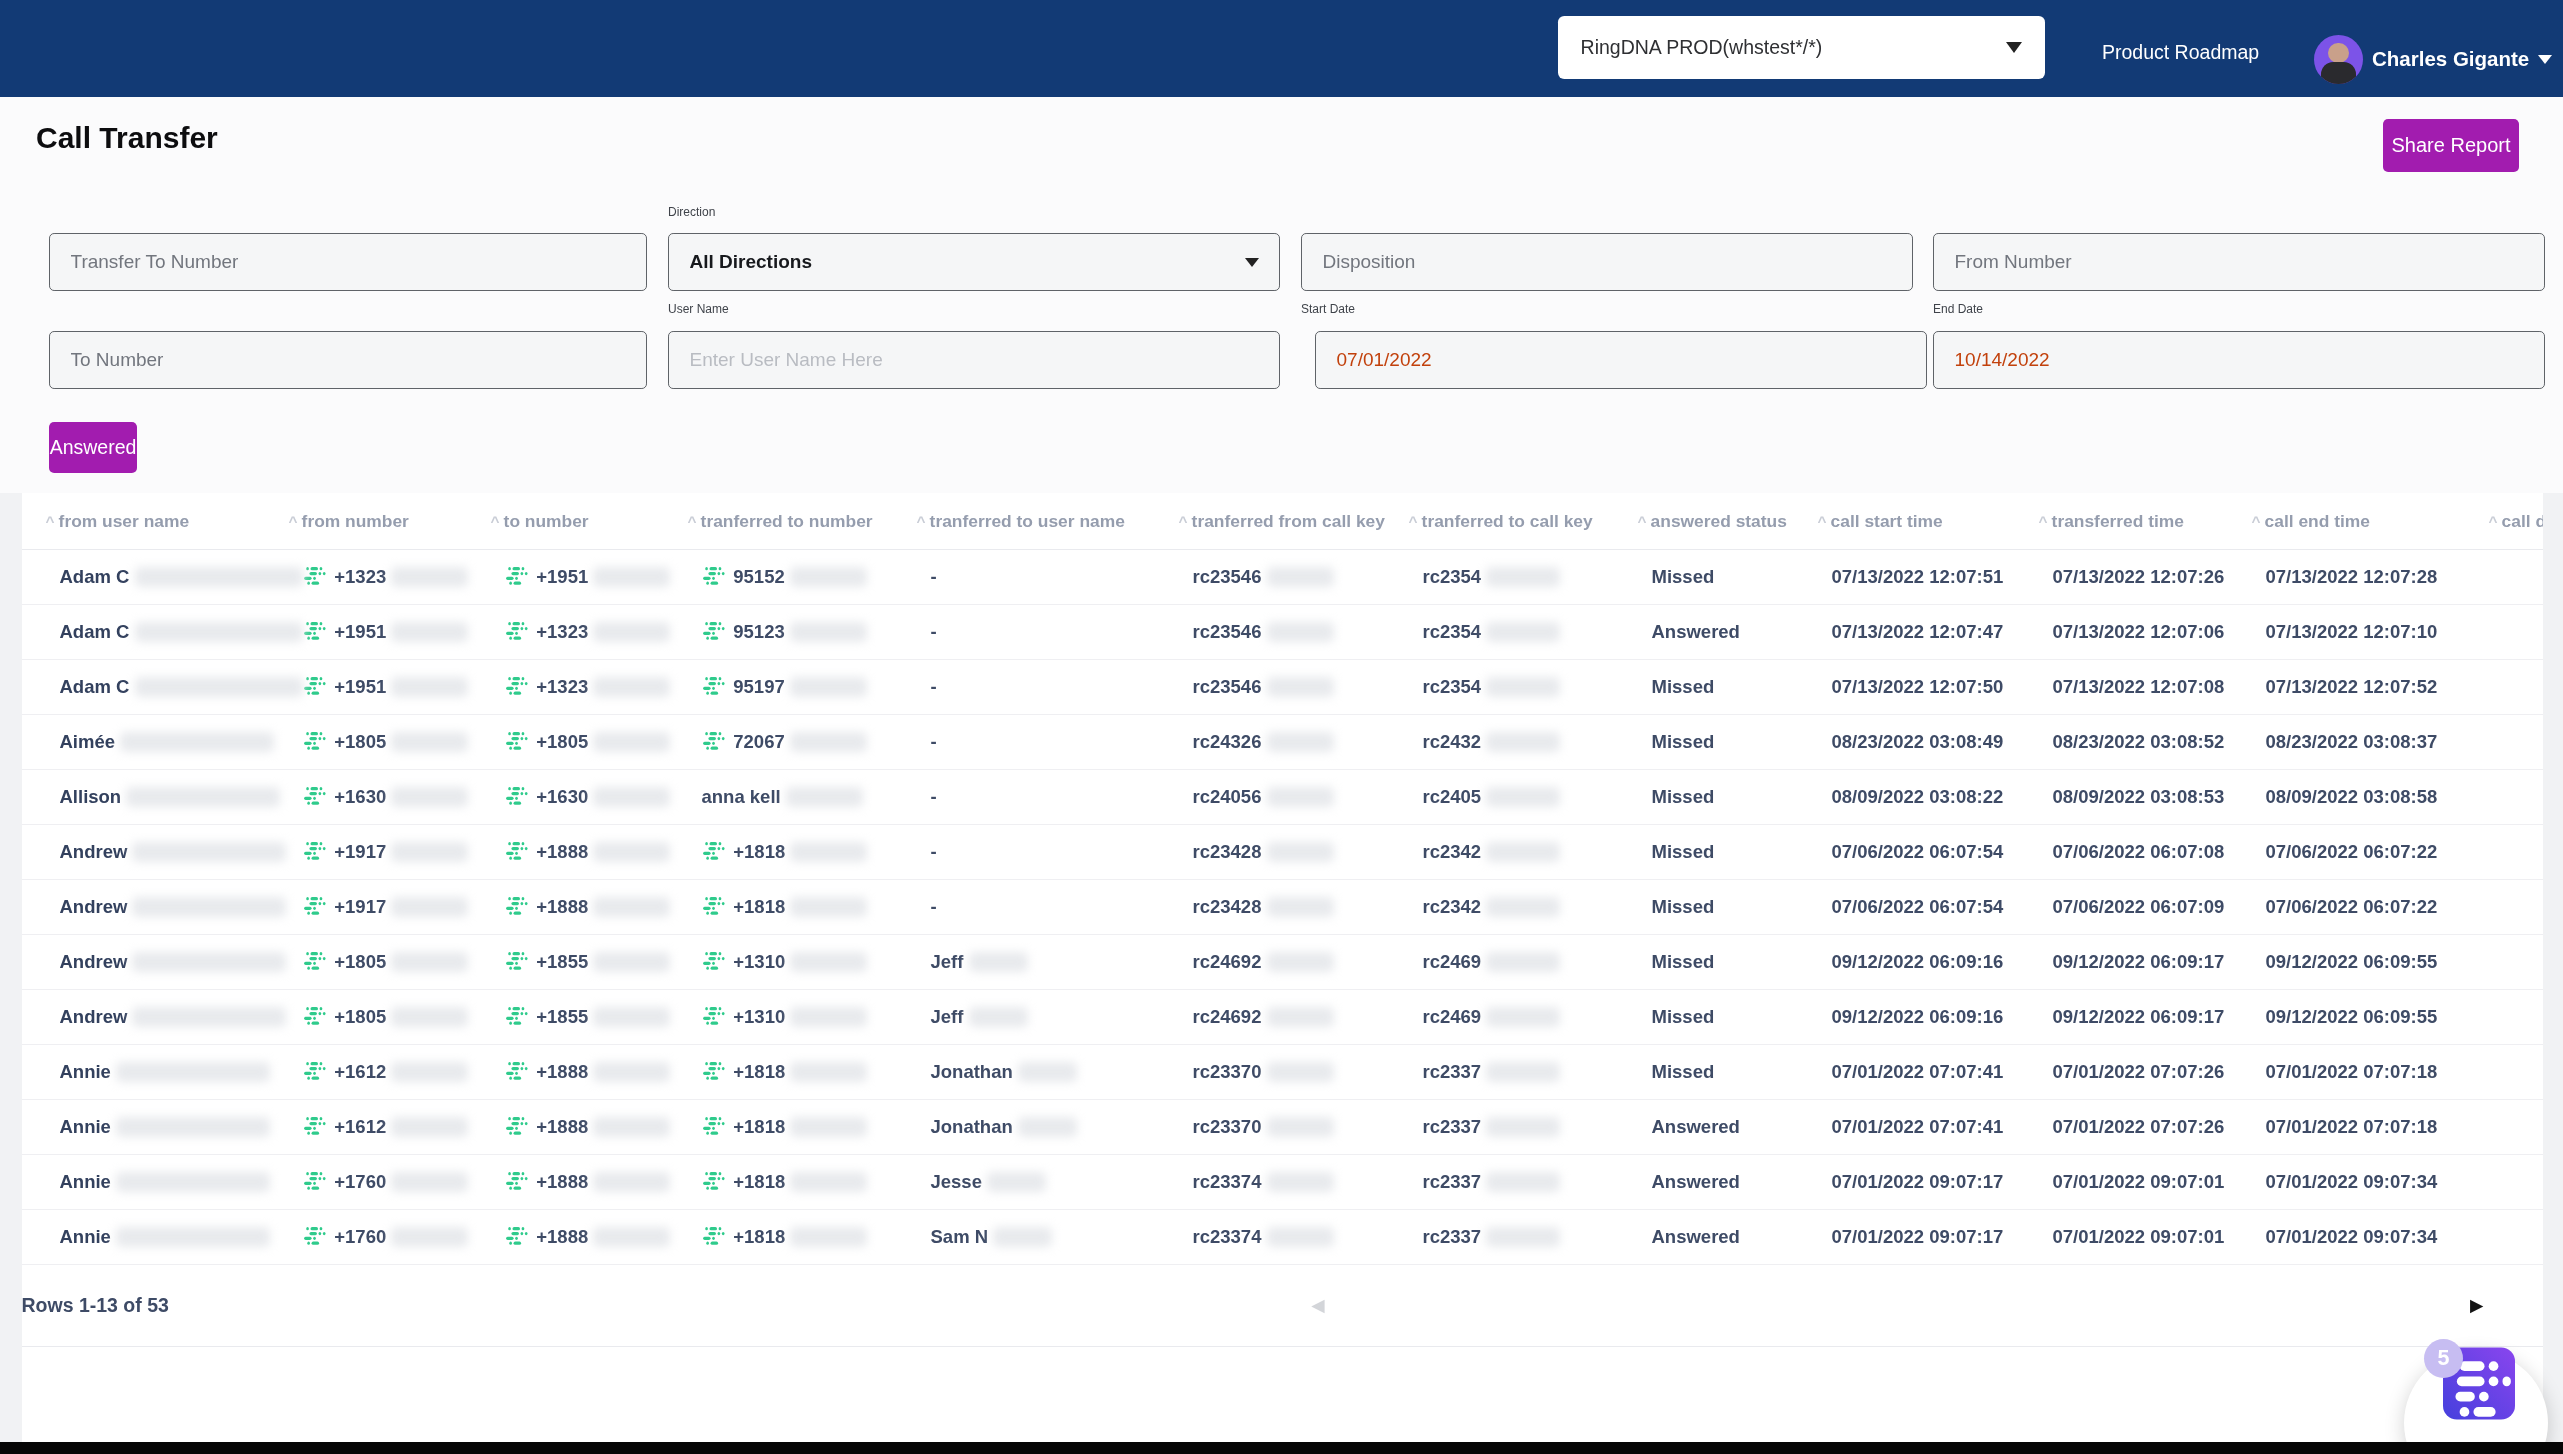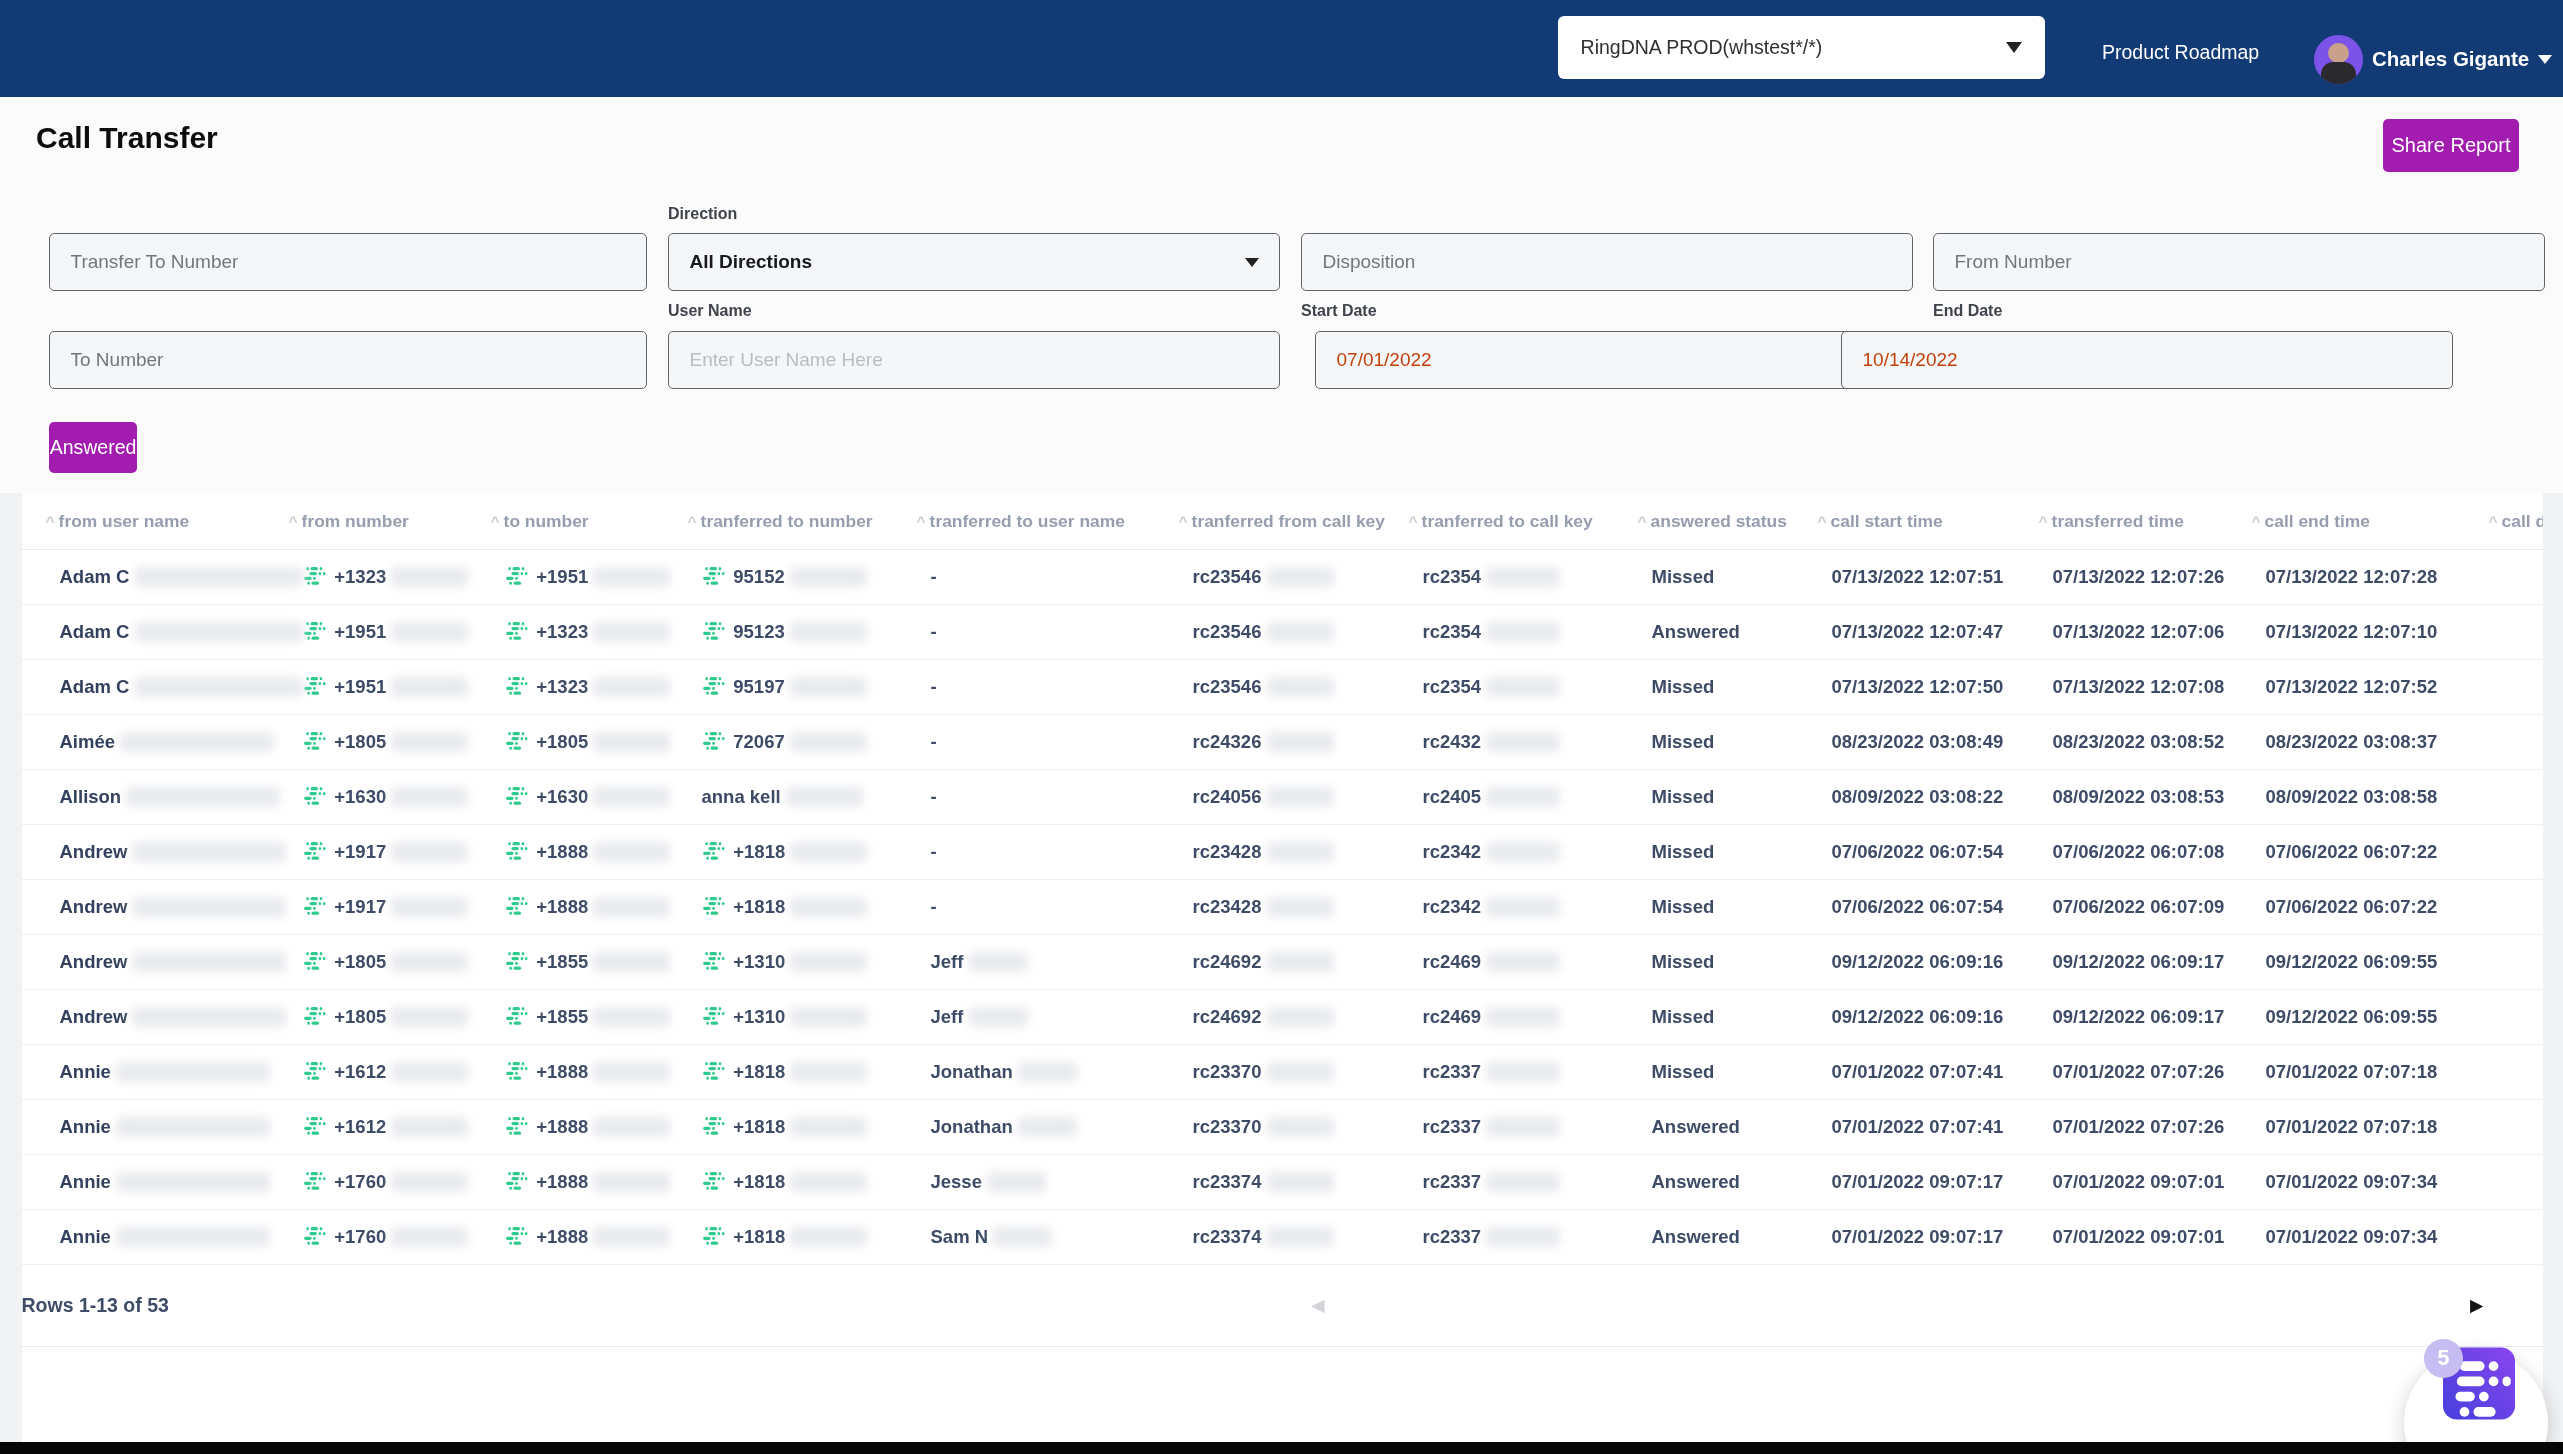--- a/index.html
+++ b/index.html
@@ -24,21 +24,21 @@
   .caret-down.white { border-top-color:#ffffff; border-left-width:7.7px; border-right-width:7.7px; border-top-width:9.7px; }
 
   
   .band { position:absolute; left:0; top:97px; width:2569px; height:396px; background:#fbfbfc; }
   .page-title { position:absolute; left:36px; top:121px; font-size:30px; font-weight:700; color:#0d0d0f; }
   .btn { background:#a21caf; color:#fff; border:none; border-radius:5.1px; cursor:pointer;
     font-family:"Liberation Sans", sans-serif; }
   .share-btn { position:absolute; left:2383px; top:119px; width:136px; height:53px; font-size:20px; }
   .refresh-btn { position:absolute; left:49px; top:422px; width:88px; height:51px; font-size:19.5px; }
 
-  .f-label { position:absolute; font-size:16px; color:#3f434a;font-weight:bold; }
+  .f-label { position:absolute; font-size:12px; color:#3f434a; }
   .field { position:absolute; height:58px; background:#f5f6f7; border:1.5px solid #5f6368; border-radius:5.1px;
     font-size:19px; color:#c2410c; padding:0 20.5px; width:612px;
     font-family:"Liberation Sans", sans-serif; }
   input.field::placeholder { color:#72767e; opacity:1; }
   input.field.lite::placeholder { color:#b9bcc2; }
   .select-field { display:flex; align-items:center; cursor:pointer; font-weight:600; color:#17191d; }
   .select-field .caret-down { border-left-width:7.2px; border-right-width:7.2px; border-top-width:9.2px; }
 
   
   .card { position:absolute; left:21.5px; top:493px; width:2521px; height:950px; background:#ffffff;
@@ -129,21 +129,21 @@
 
 <input class="field" style="left: 49px; top: 331px; width: 598px;" placeholder="To Number">
 
 <div class="f-label" style="left:668px; top:302px;">User Name</div>
 <input class="field lite" style="left: 668px; top: 331px;" placeholder="Enter User Name Here">
 
 <div class="f-label" style="left:1301px; top:302px;">Start Date</div>
 <input class="field" style="left: 1315px; top: 331px;" value="07/01/2022">
 
 <div class="f-label" style="left:1933px; top:302px;">End Date</div>
-<input class="field" style="left: 1841px; top: 331px;" value="10/14/2022">
+<input class="field" style="left: 1933px; top: 331px;" value="10/14/2022">
 
 <button class="btn refresh-btn">Answered</button>
 
 <div class="card">
   <div class="thead">
       <div class="th"><span class="sort">^</span><span>from user name</span></div>
       <div class="th"><span class="sort">^</span><span>from number</span></div>
       <div class="th"><span class="sort">^</span><span>to number</span></div>
       <div class="th"><span class="sort">^</span><span>tranferred to number</span></div>
       <div class="th"><span class="sort">^</span><span>tranferred to user name</span></div>

